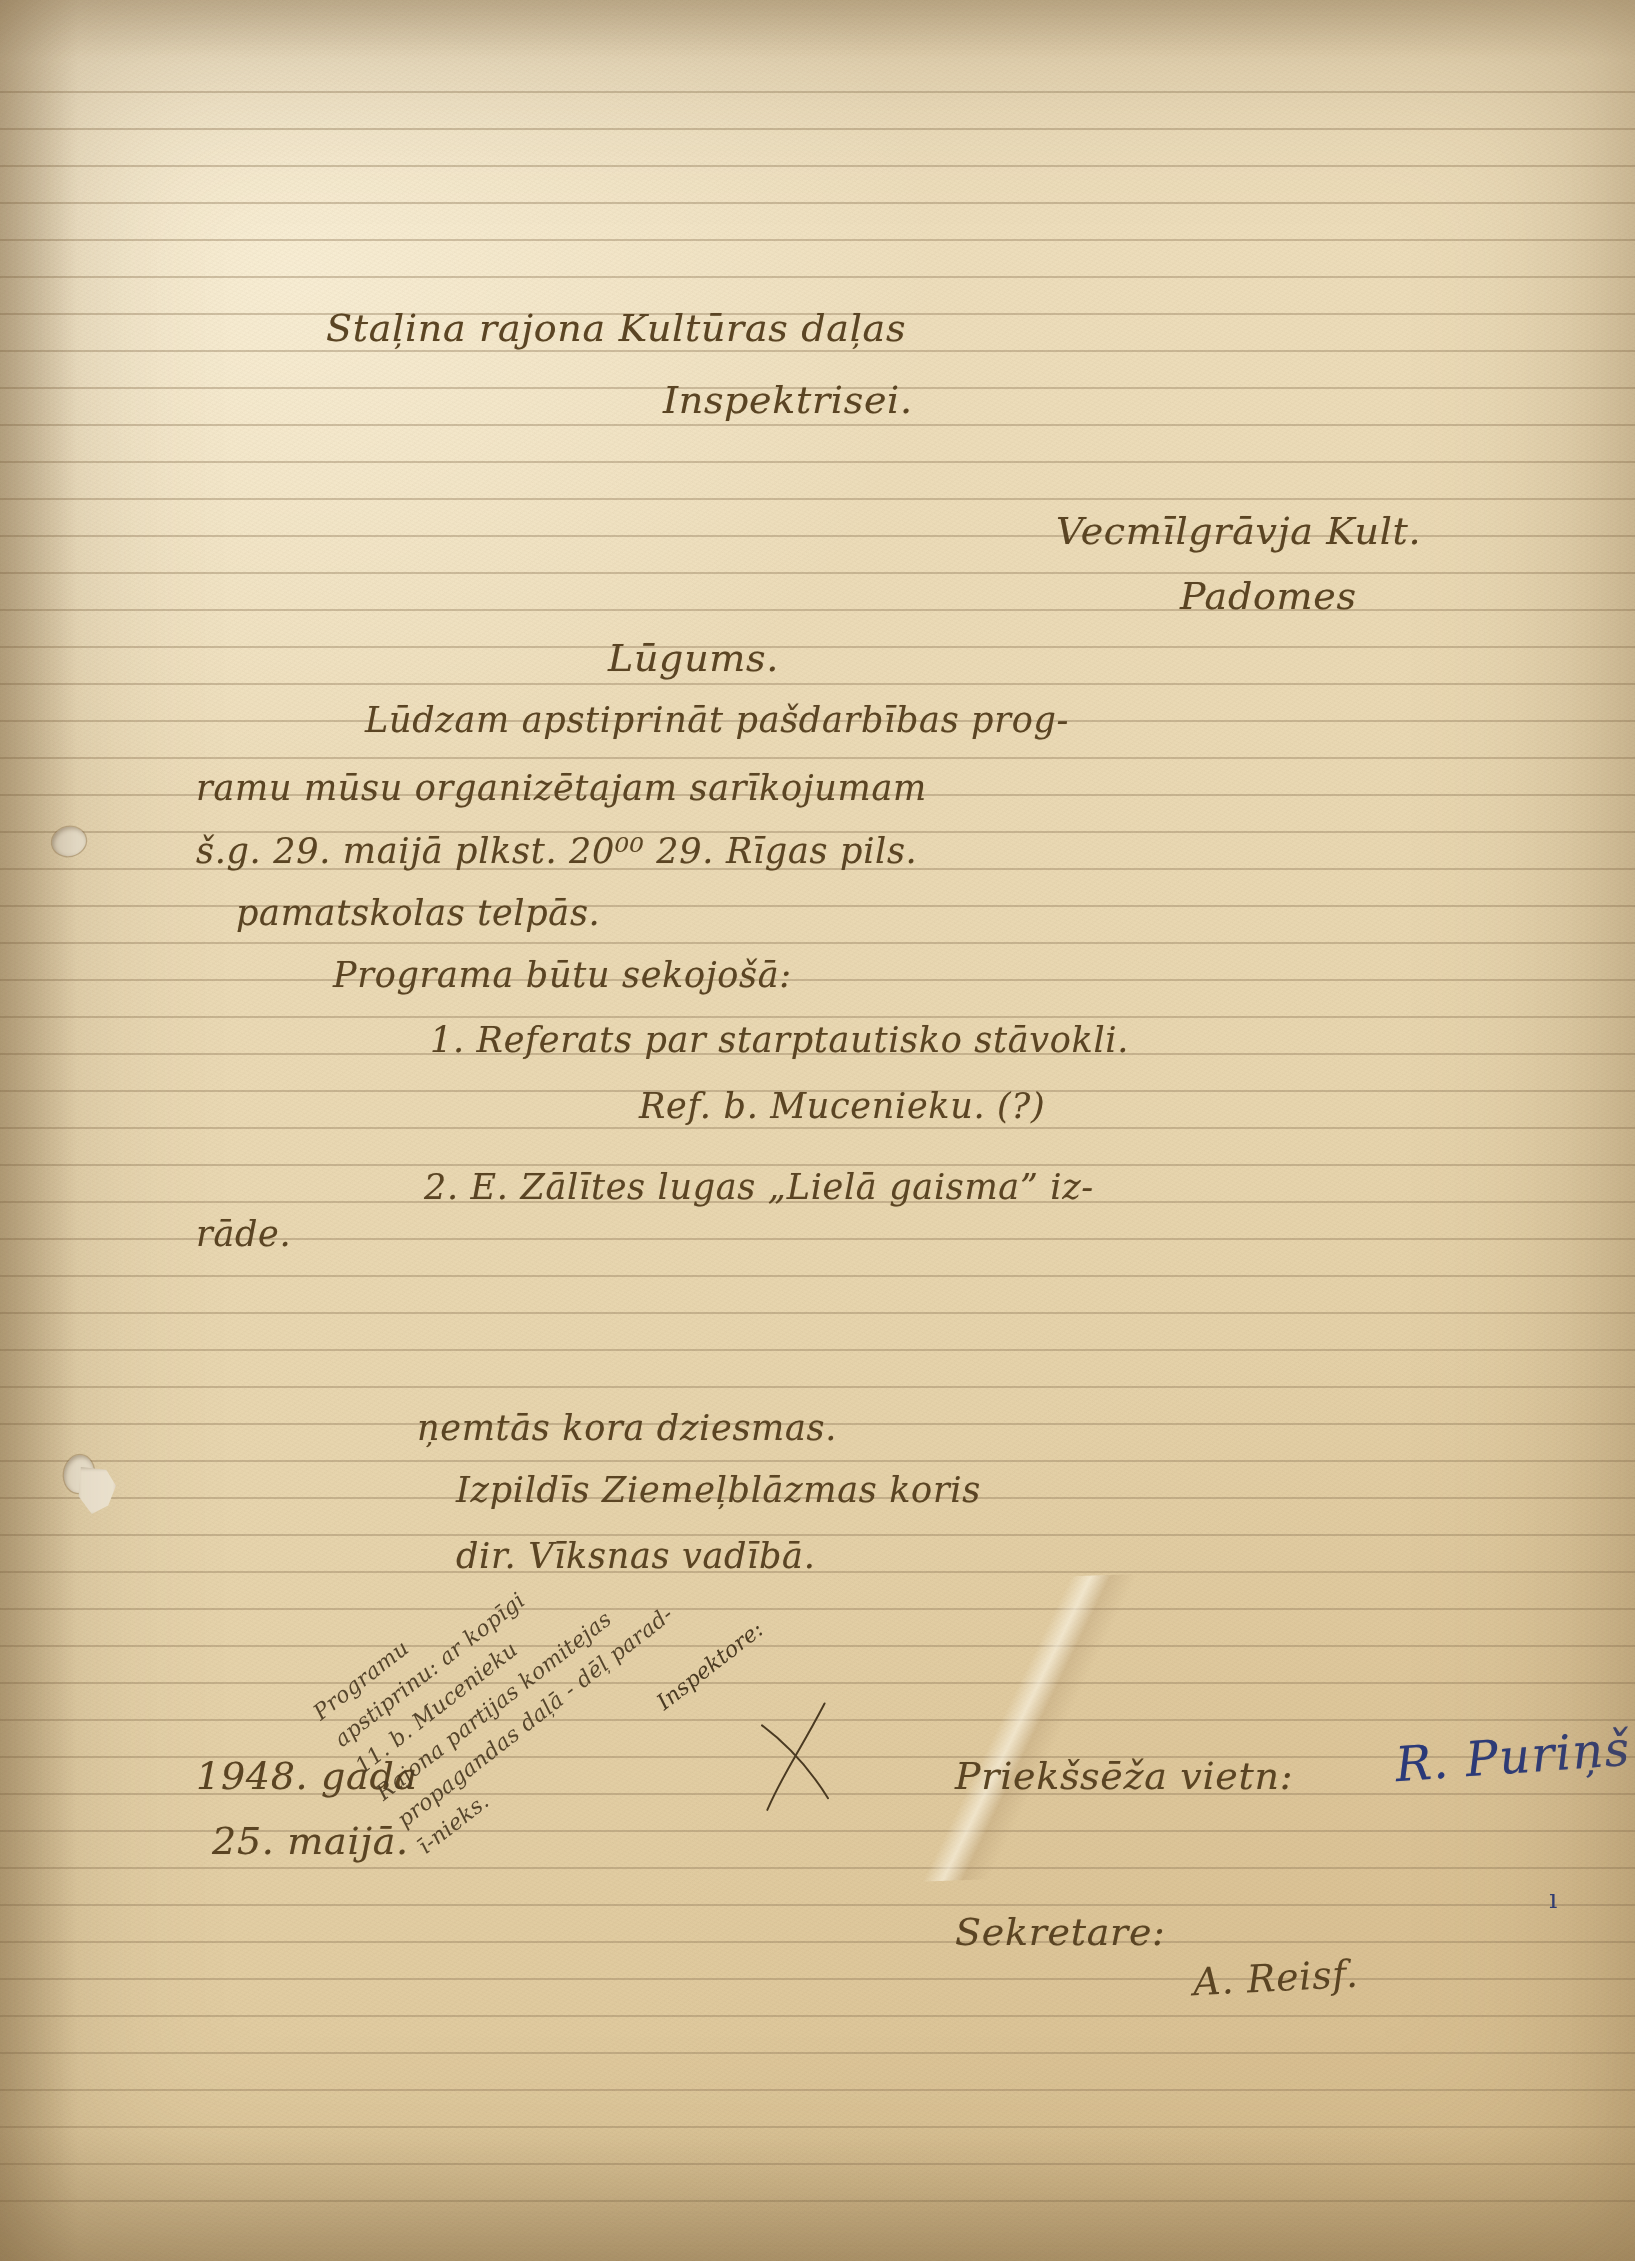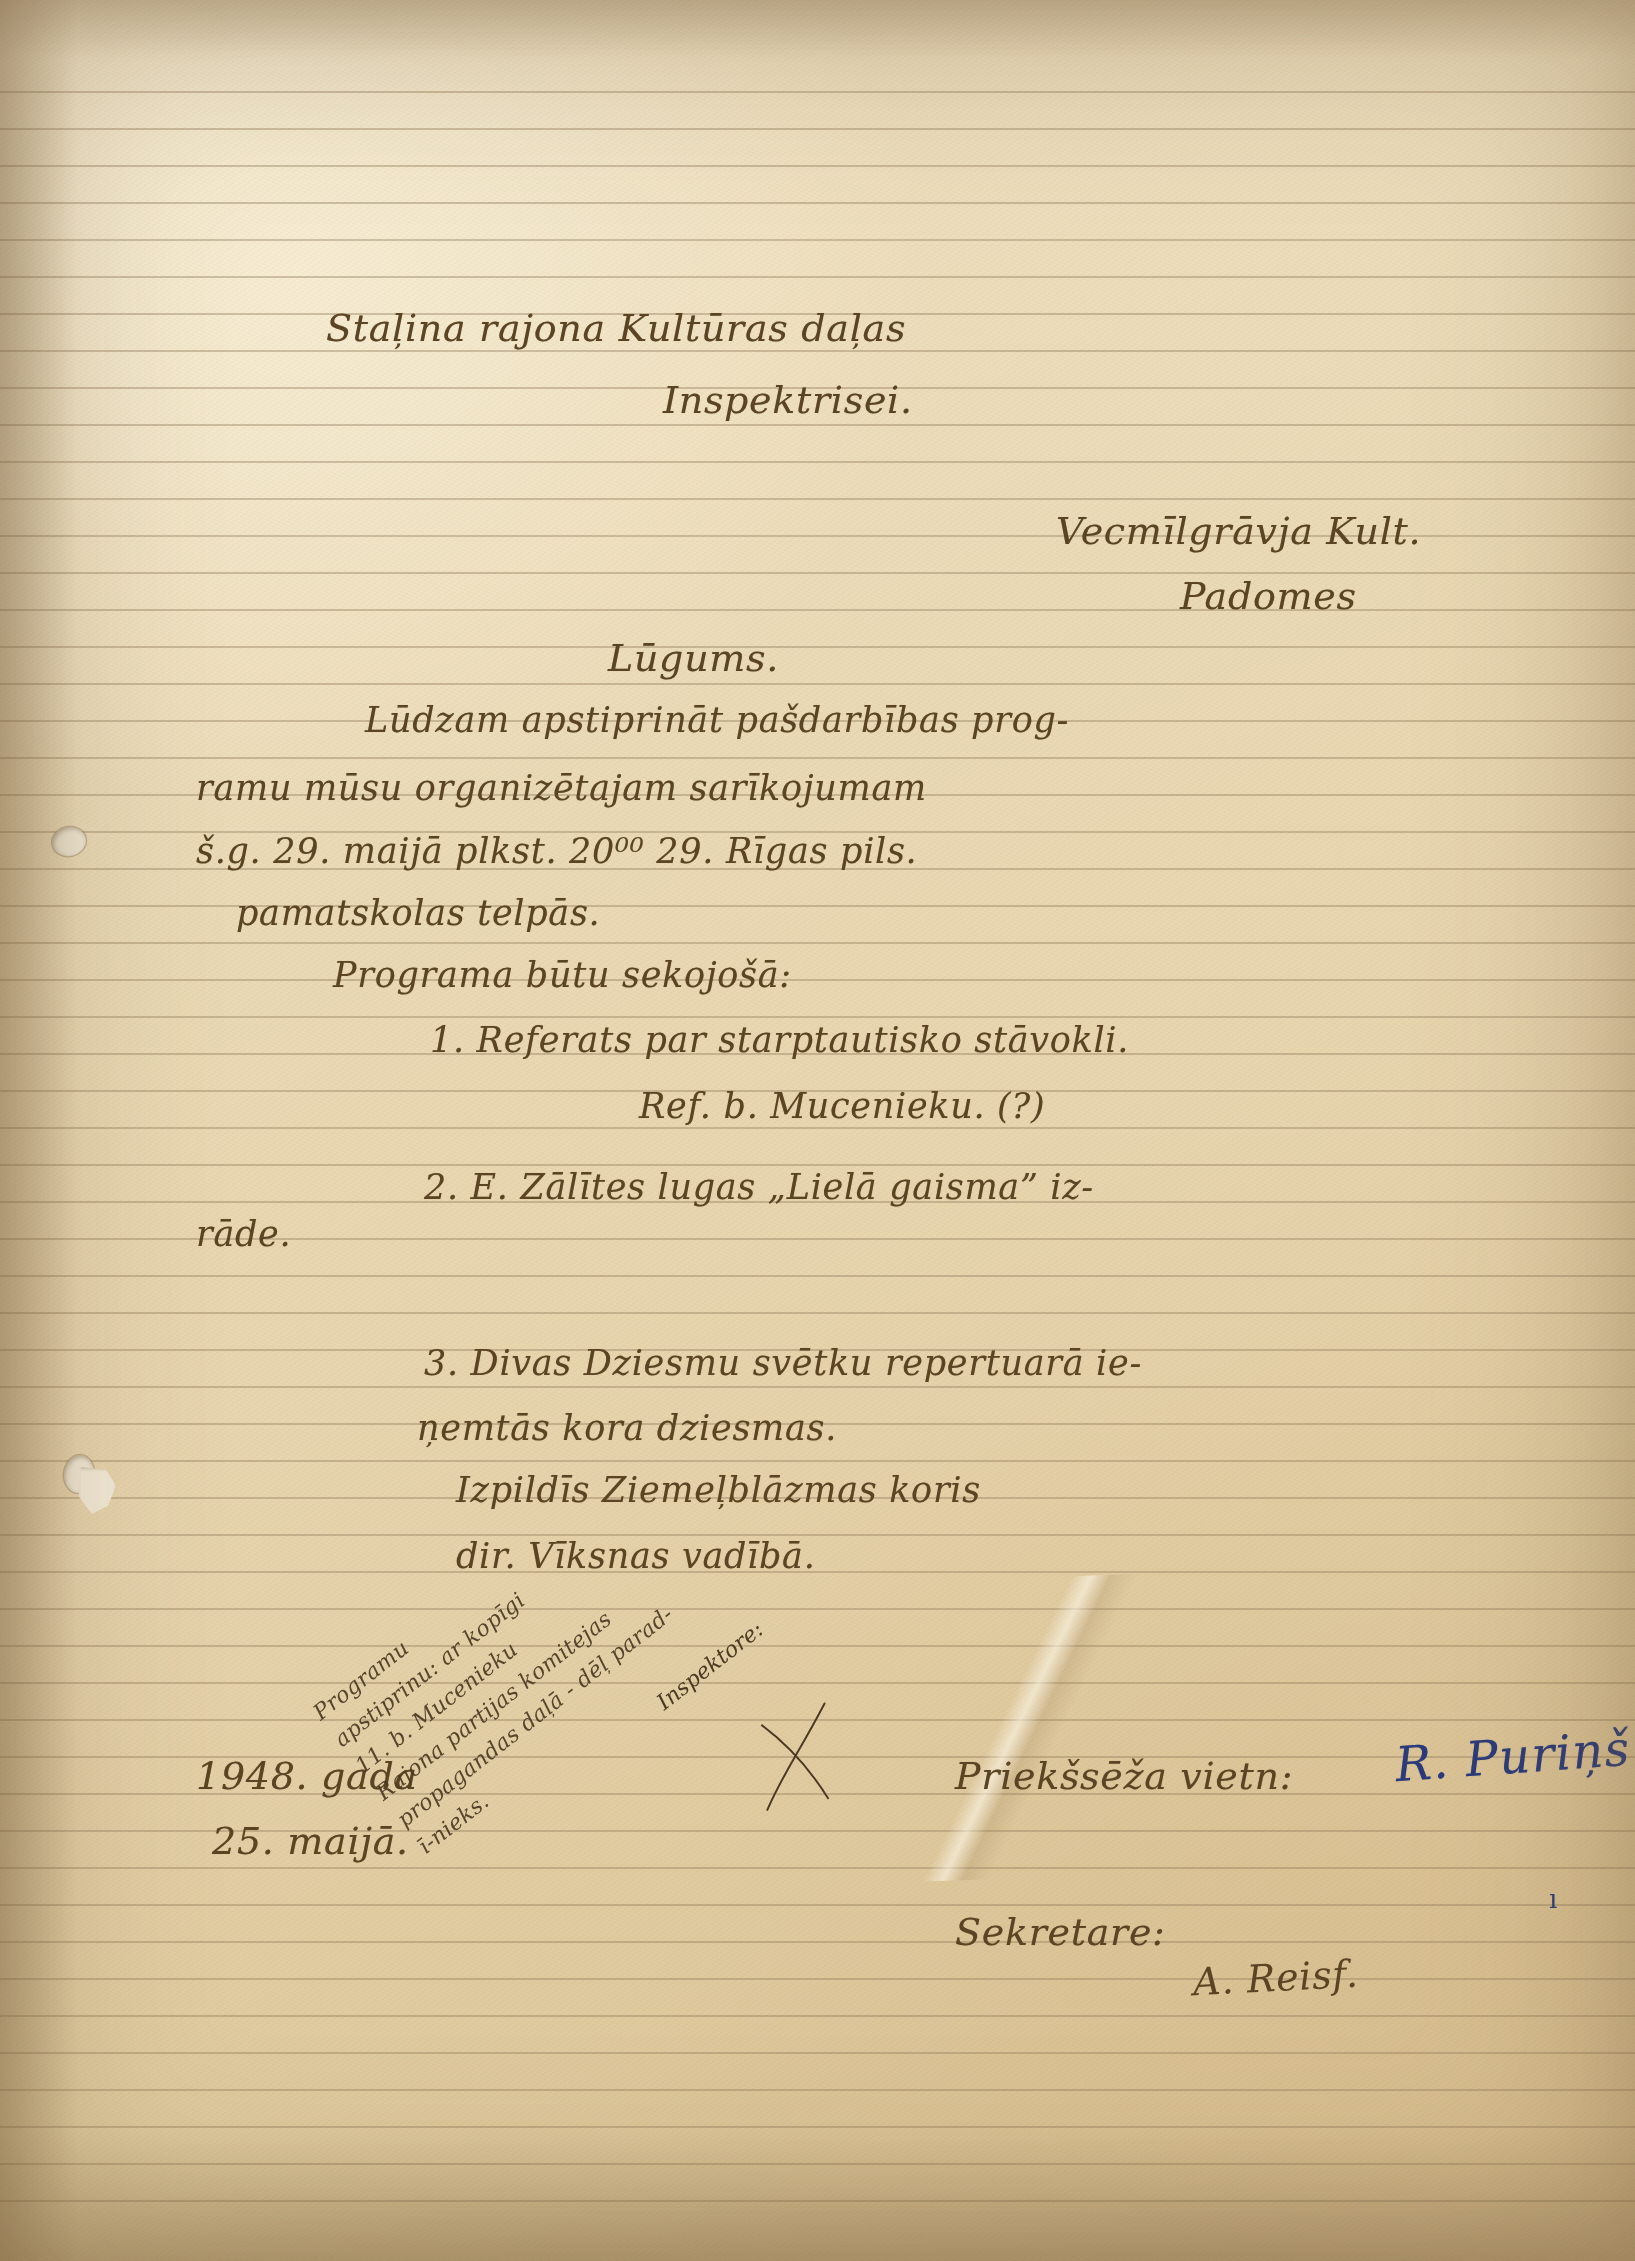--- a/index.html
+++ b/index.html
@@ -194,21 +194,20 @@
 
   <div class="hw l" style="left:365px; top:700px;">Lūdzam   apstiprināt   pašdarbības  prog-</div>
   <div class="hw l" style="left:196px; top:768px;">ramu   mūsu   organizētajam   sarīkojumam</div>
   <div class="hw l" style="left:196px; top:831px;">š.g. 29. maijā   plkst. 20⁰⁰   29. Rīgas   pils.</div>
   <div class="hw l" style="left:196px; top:893px;margin-left:40px;">pamatskolas  telpās.</div>
   <div class="hw l" style="left:333px; top:955px;">Programa  būtu  sekojošā:</div>
   <div class="hw l" style="left:430px; top:1020px;">1. Referats  par   starptautisko  stāvokli.</div>
   <div class="hw l" style="left:639px; top:1086px;">Ref.  b.  Mucenieku.  (?)</div>
   <div class="hw l" style="left:424px; top:1151px;margin-top:16px;">2. E. Zālītes  lugas „Lielā gaisma”  iz-</div>
   <div class="hw l" style="left:196px; top:1214px;">rāde.</div>
-  <div class="hw l" style="left:424px; top:1343px;">3. Divas  Dziesmu  svētku  repertuarā  ie-</div>
   <div class="hw l" style="left:417px; top:1408px;">ņemtās  kora  dziesmas.</div>
   <div class="hw l" style="left:456px; top:1470px;">Izpildīs  Ziemeļblāzmas  koris</div>
   <div class="hw l" style="left:456px; top:1536px;">dir.  Vīksnas  vadībā.</div>
 
   <div class="hw big" style="left:196px; top:1754px;">1948. gada</div>
   <div class="hw big" style="left:212px; top:1819px;">25. maijā.</div>
 
   <div class="hw big" style="left:955px; top:1754px;">Priekšsēža vietn:</div>
   <div class="sig sig-main" style="left:1395px; top:1728px;">R. Puriņš</div>
   <div class="sig-tick" style="left:1549px; top:1884px;">ı</div>

